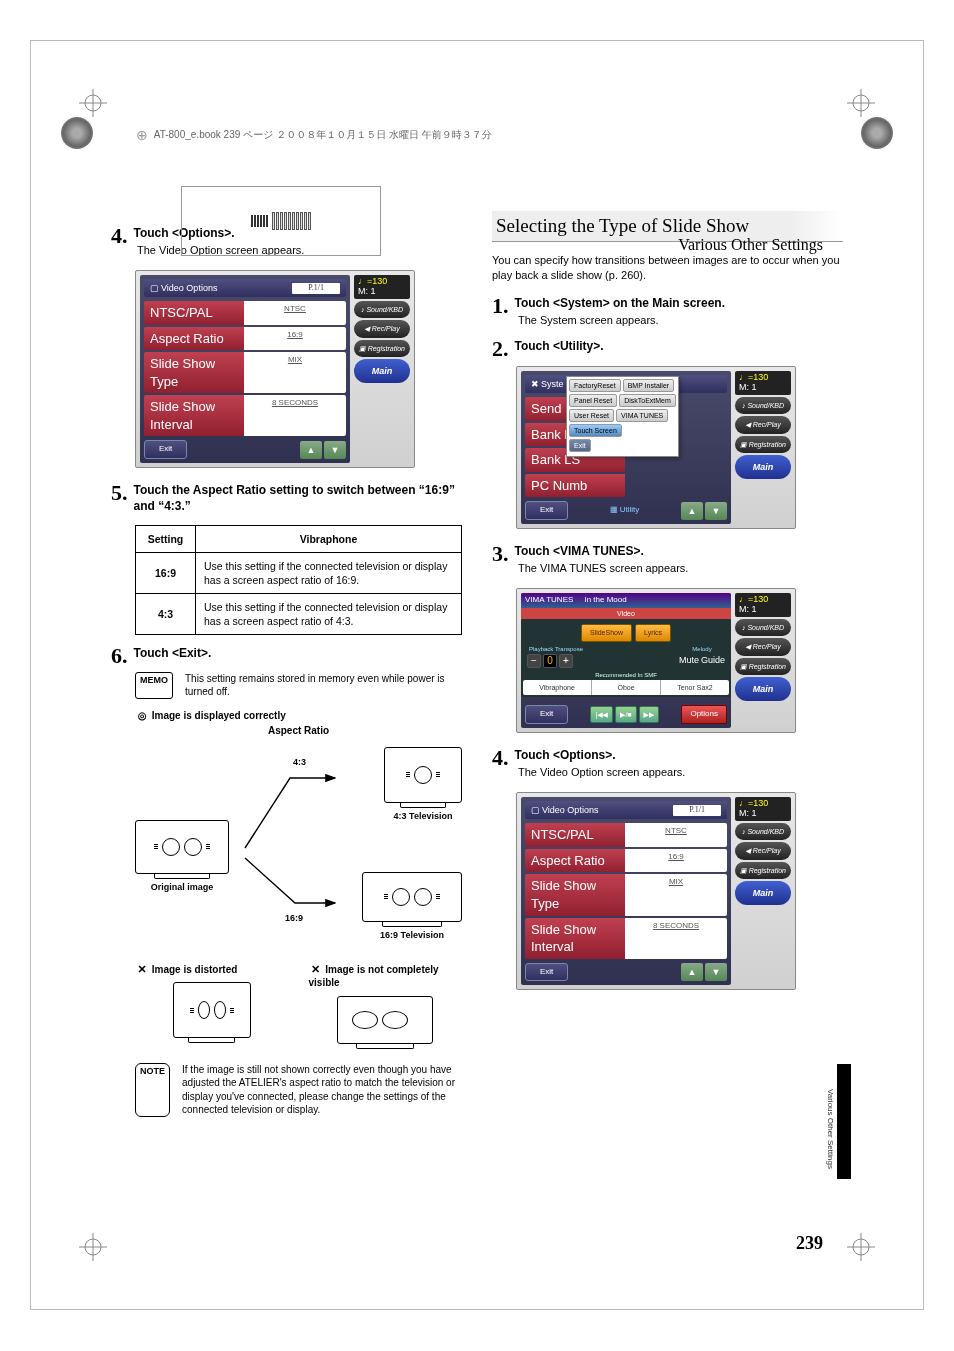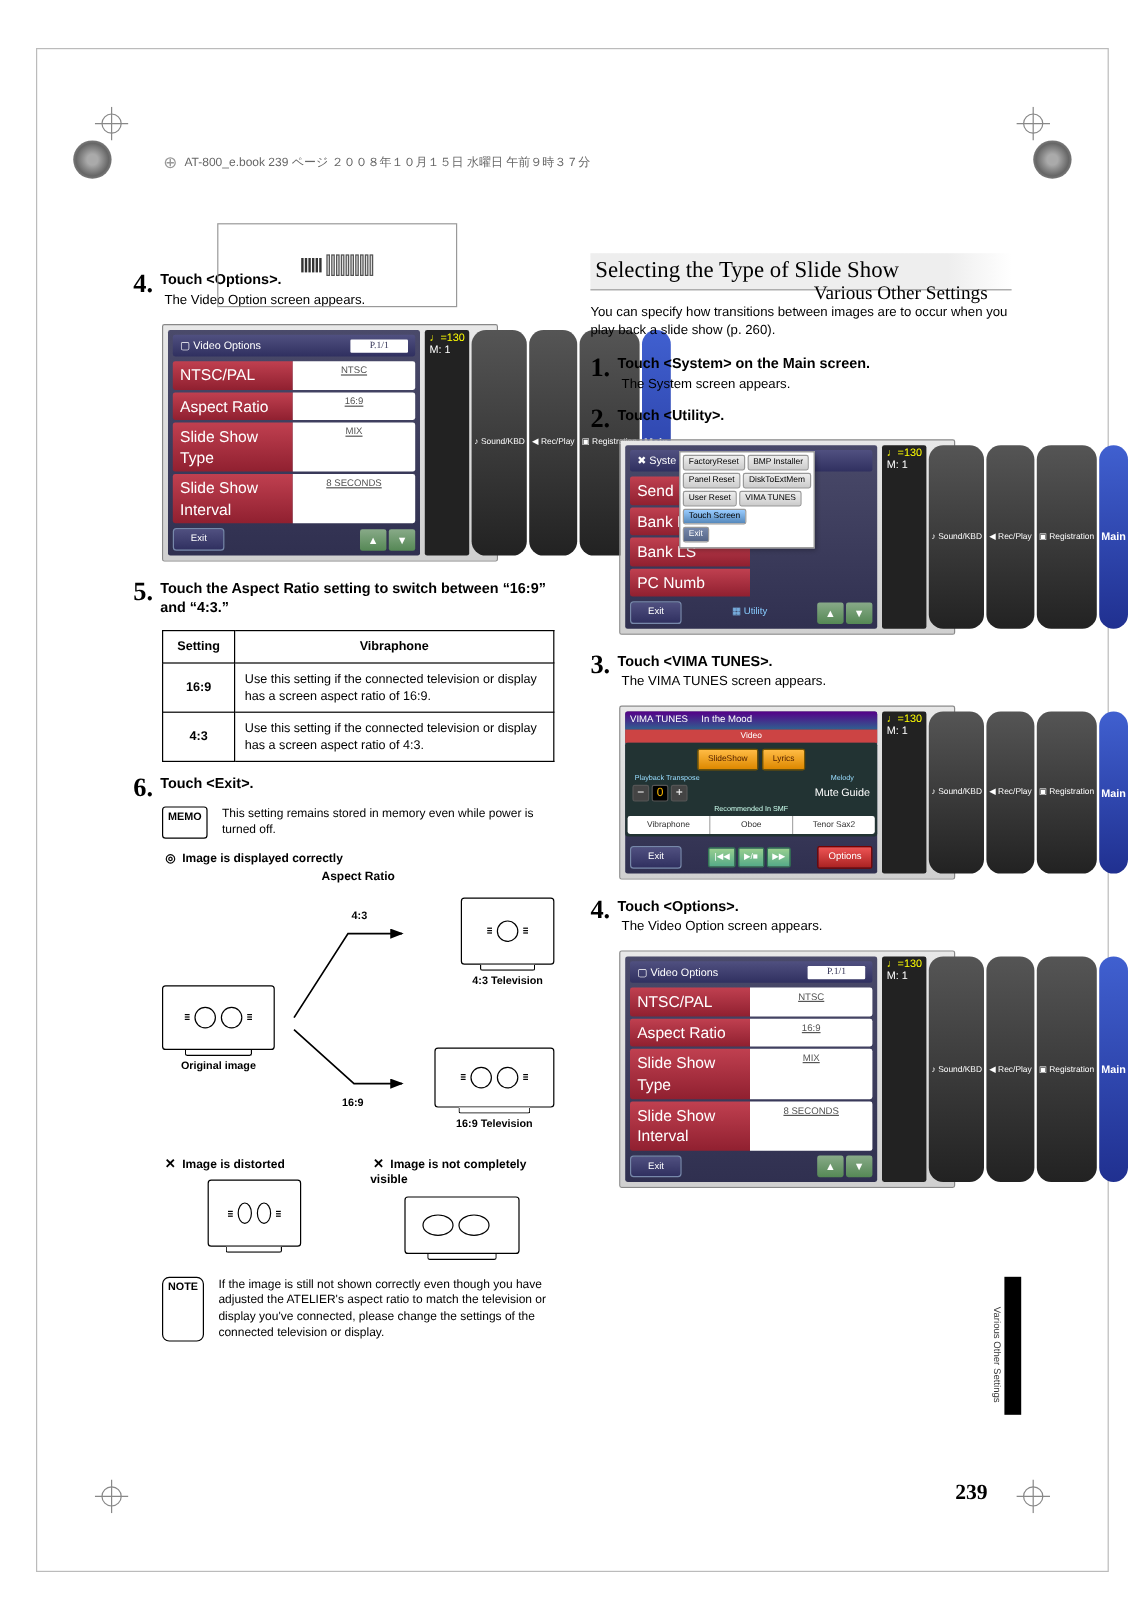--- a/index.html
+++ b/index.html
@@ -71,24 +71,24 @@
   .ui-left { flex: 1; background: linear-gradient(#4a4a6a,#303050); border-radius:2px; padding:4px; color:#fff; }
   .ui-title { background: linear-gradient(#505080,#303060); padding:3px 6px; border-radius:2px; margin-bottom:4px; display:flex; align-items:center; justify-content:space-between; }
   .ui-title .pg { background:#fff; color:#335; padding:0 16px; font-size:8px; border-radius:1px;font-family:Liberation Serif, serif; }
   .ui-row { display:flex; margin-bottom:2px; }
   .ui-row .label { background: linear-gradient(#c04050,#902030); color:#fff; padding:3px 6px; width:100px; border-radius:2px 0 0 2px; font-size:13px; }
   .ui-row .value { background:#fff; color:#555; flex:1; padding:3px 6px; border-radius:0 2px 2px 0; text-align:center; font-size:8px;text-decoration:underline; }
   .ui-exit-row { display:flex; align-items:center; justify-content:space-between; margin-top:4px; }
   .ui-exit { background: linear-gradient(#505080,#303060); color:#fff; padding:3px 14px; border:1px solid #78a; border-radius:3px; font-size:8px; }
   .ui-arrows { display:flex; gap:2px; }
   .ui-arrow { width:22px; height:18px; background: linear-gradient(#8a8,#585); border-radius:2px; display:flex; align-items:center; justify-content:center; color:#fff; font-size:9px; }
-  .ui-right { width:56px; display:flex; flex-direction:row; gap:2px; }
+  .ui-right { width:56px; display:flex; flex-direction:column; gap:2px; }
   .tempo { background:#222; color:#fff; font-size:9px; text-align:left; padding:2px 4px; border-radius:2px; line-height:1.1; }
   .tempo .y { color:#ff0; }
-  .side-btn { background: linear-gradient(#555,#222); color:#fff; font-size:7px; padding:4px 2px; border-radius:12px; text-align:center; display:flex; align-items:center; justify-content:center; gap:2px; }
+  .side-btn { background: linear-gradient(#555,#222); color:#fff; font-size:7px; padding:4px 2px; border-radius:12px; text-align:center; display:flex; align-items:center; justify-content:center; gap:2px;font-style:italic; }
   .side-btn.main { background: linear-gradient(#4060d0,#203090); font-size:9px; font-weight:bold; padding:6px 2px; }
 
   table.aspect { border-collapse: collapse; width: 100%; margin: 8px 0 10px; font-size: 10.5px; margin-left:24px; width: calc(100% - 24px); }
   table.aspect th, table.aspect td { border: 1px solid #000; padding: 6px 8px; }
   table.aspect th { font-weight: bold; text-align: center; }
   table.aspect td.setting { text-align: center; font-weight: bold; width: 60px; }
 
   .memo-box { display:inline-block; border:1.5px solid #000; border-radius:3px; font-size:9px; font-weight:bold; padding:1px 4px; margin-right:6px; vertical-align:top; }
   .memo-row, .note-row { display:flex; margin:4px 0 10px 24px; gap:6px; font-size:10px; }
   .memo-row .txt, .note-row .txt { flex:1; }

